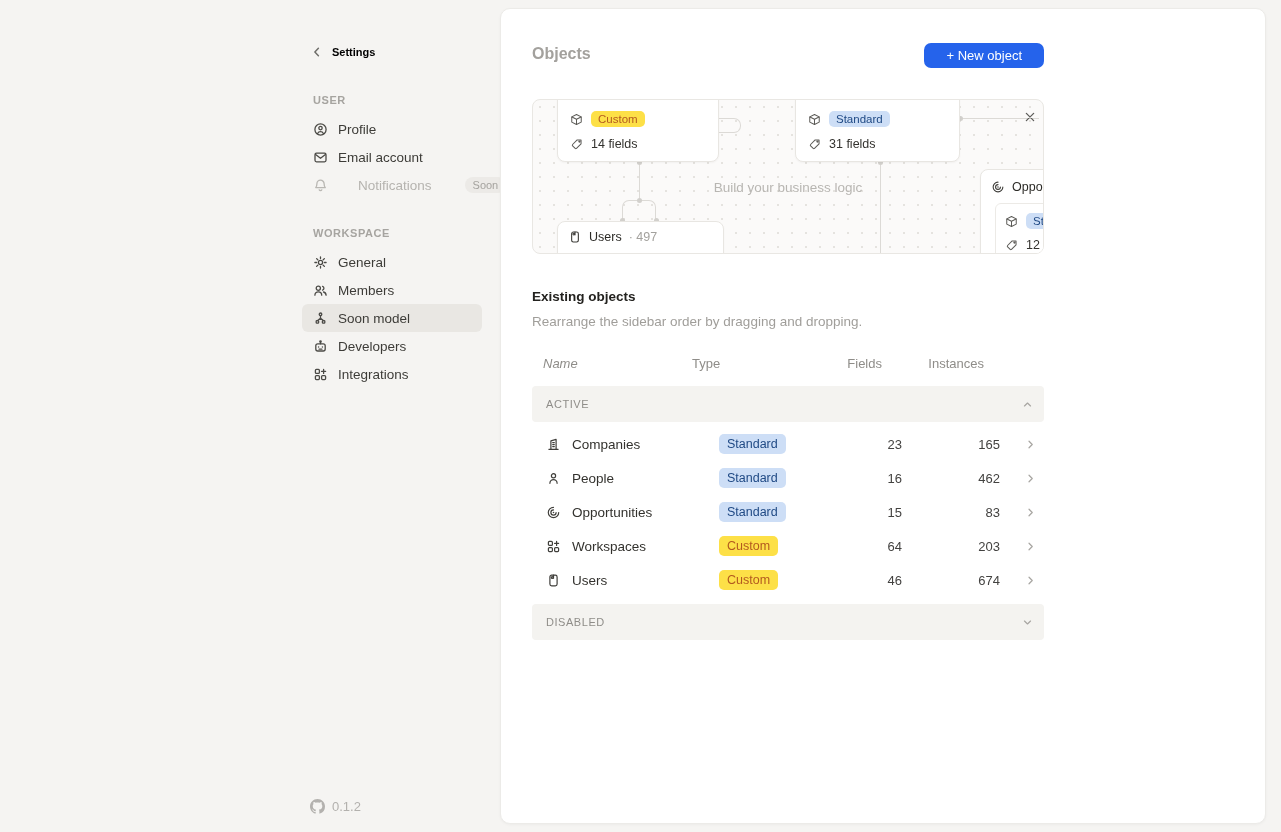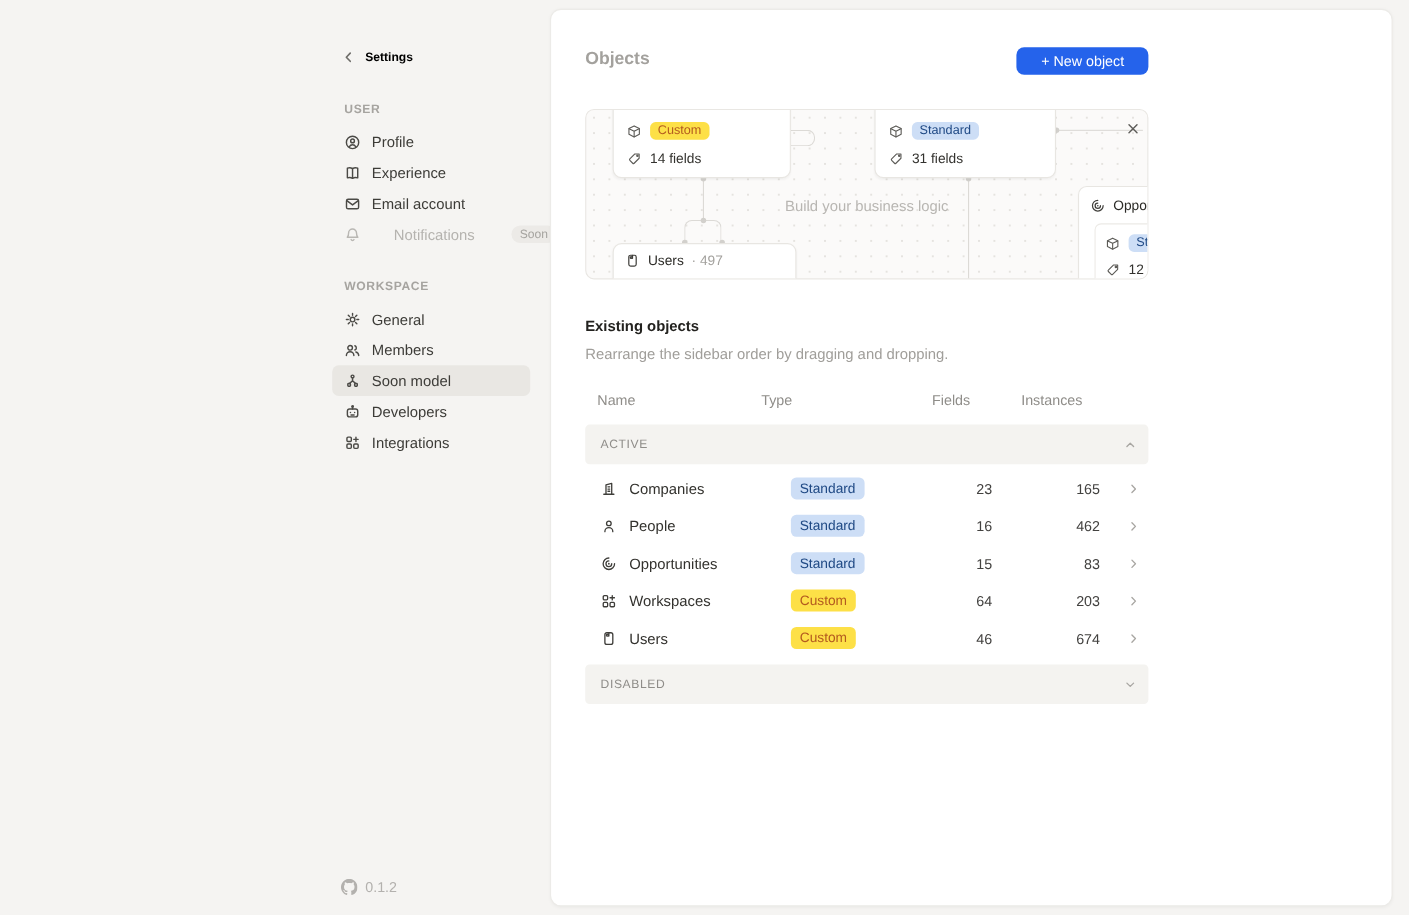--- a/index.html
+++ b/index.html
@@ -71,21 +71,21 @@
   .badge-sm { font-size:11.5px; padding:1px 7px; }
   .badge-standard { background:#cddef6; color:#204a85; }
   .badge-custom { background:#fde047; color:#b35a1f; }
 
   
   .existing-title { position:absolute; left:0; top:280px; font-size:13.5px; font-weight:bold; color:#23221f; }
   .existing-sub { position:absolute; left:0; top:305px; font-size:13.5px; color:#a09e9a; }
   .objects-table { position:absolute; left:0; top:341px; width:512px; }
   .tgrid { display:grid; grid-template-columns:160px 150px 60px 98px 44px; align-items:center; }
   .tbl-header { height:27px; color:#8f8d89; font-size:13px; margin-bottom:9px; }
-  .th-name { padding-left:11px; }
+  .th-name { padding-left:11px;font-style:italic; }
   .th-fields { text-align:right; padding-right:20px; }
   .th-instances { text-align:right; padding-right:16px; }
   .group-bar { display:flex; align-items:center; justify-content:space-between; height:36px; background:#f4f3f0; border-radius:4px; padding:0 10px 0 14px; color:#8f8d89; font-size:11px; font-weight:500; letter-spacing:.05em; }
   .rows-block { margin:5px 0 7px 0; }
   .obj-row { height:34px; font-size:13.5px; cursor:pointer; }
   .cell-name { display:flex; align-items:center; gap:11px; padding-left:14px; color:#33322e; }
   .cell-type { padding-left:27px; }
   .cell-num { text-align:right; color:#434240; font-size:13px; }
   .cell-chev { display:flex; justify-content:flex-end; padding-right:7px; }
 </style>
@@ -110,29 +110,20 @@
             <circle cx="7.5" cy="7.5" r="5.6"></circle>
             <circle cx="7.5" cy="6.1" r="1.7"></circle>
             <path d="M4.6 11.4a3.2 3.2 0 0 1 5.8 0"></path>
           </svg>
         </span>
       <span>Profile</span>
     </div>
     <div class="nav-item">
       <span>
           <svg class="ic" width="15" height="15" viewBox="0 0 15 15">
-            <path d="M7.5 3.2C6.2 2.4 4.3 2.3 2.8 2.8v8.9c1.5-.5 3.4-.4 4.7.4 1.3-.8 3.2-.9 4.7-.4V2.8c-1.5-.5-3.4-.4-4.7.4Z"></path>
-            <path d="M7.5 3.2v8.9"></path>
-          </svg>
-        </span>
-      <span>Experience</span>
-    </div>
-    <div class="nav-item">
-      <span>
-          <svg class="ic" width="15" height="15" viewBox="0 0 15 15">
             <rect x="2" y="3.2" width="11" height="8.6" rx="1.5"></rect>
             <path d="M2.6 4.6 7.5 8.3l4.9-3.7"></path>
           </svg>
         </span>
       <span>Email account</span>
     </div>
     <div class="nav-item disabled">
       <span>
           <svg class="ic" width="15" height="15" viewBox="0 0 15 15">
             <path d="M7.5 2.2a3.6 3.6 0 0 1 3.6 3.6c0 2.5.7 3.3 1.2 3.8H2.7c.5-.5 1.2-1.3 1.2-3.8A3.6 3.6 0 0 1 7.5 2.2Z"></path>

